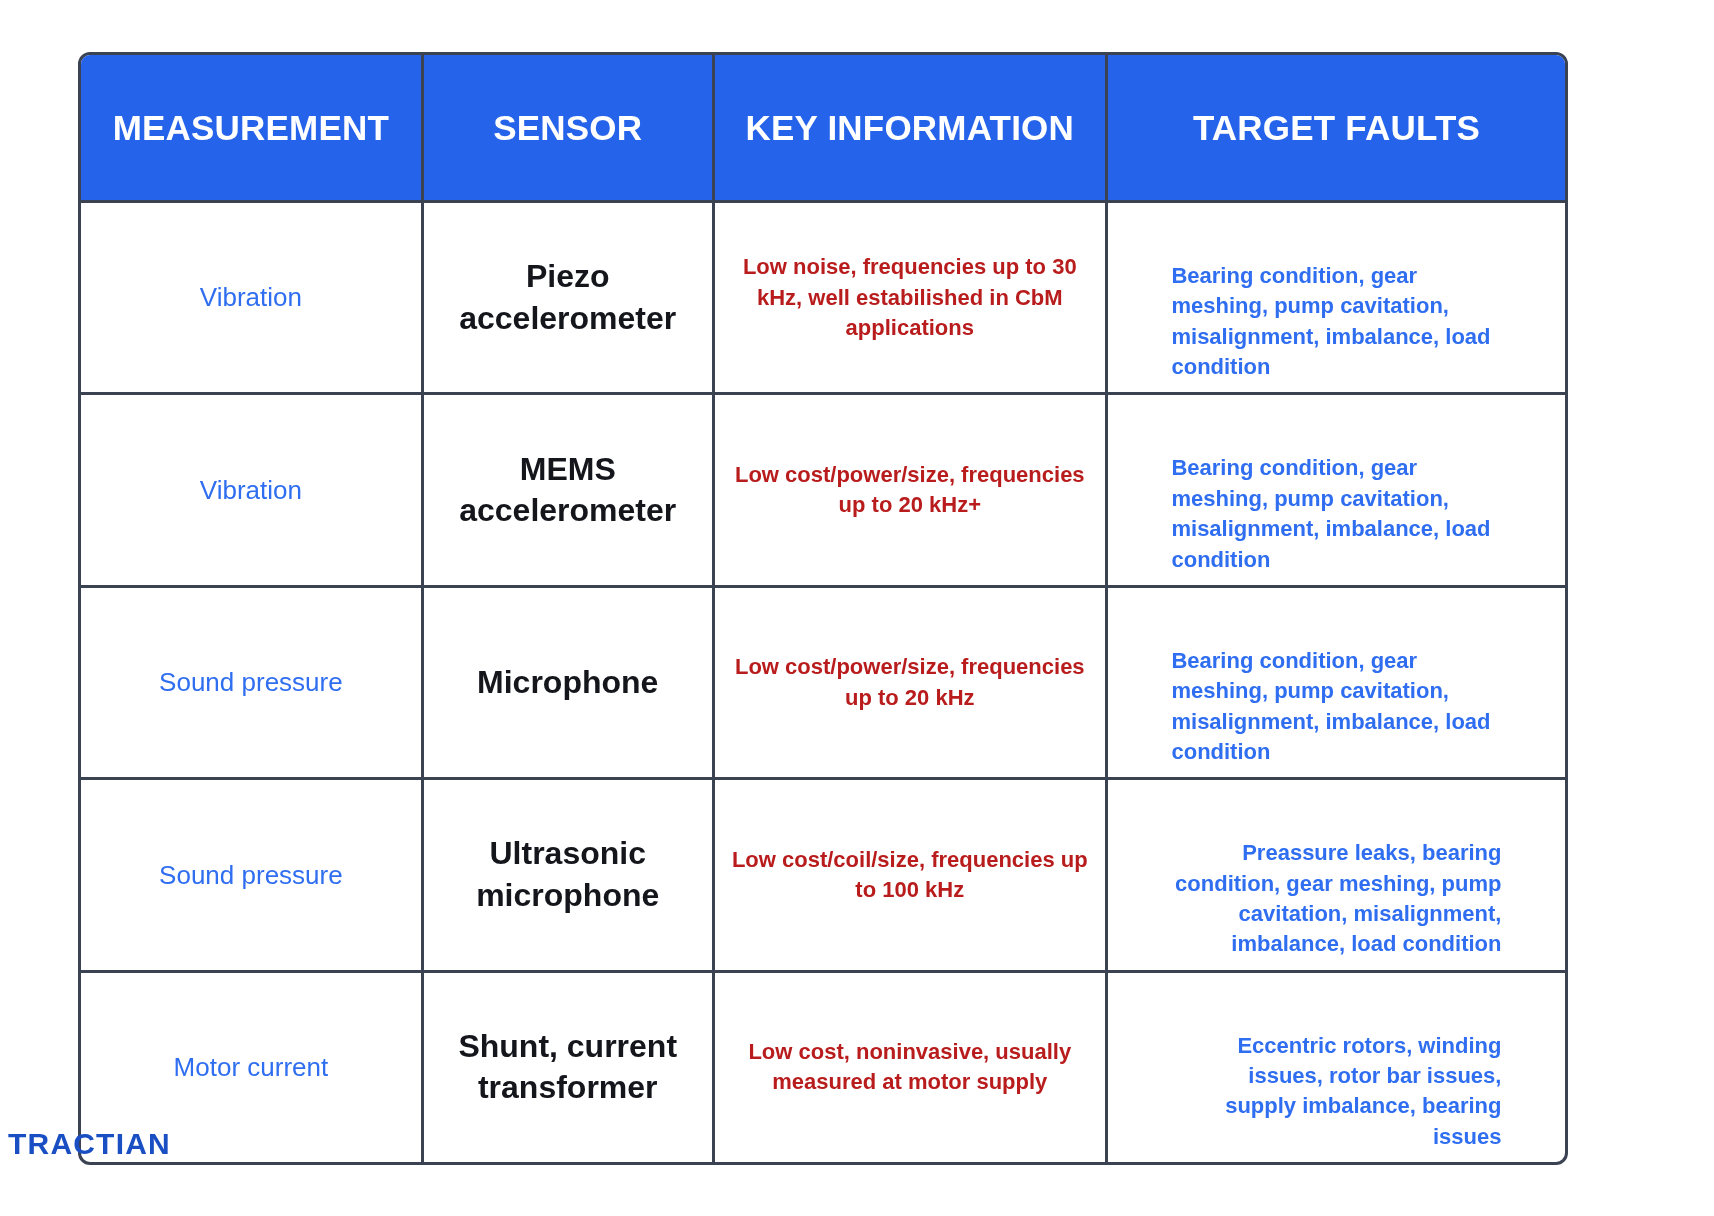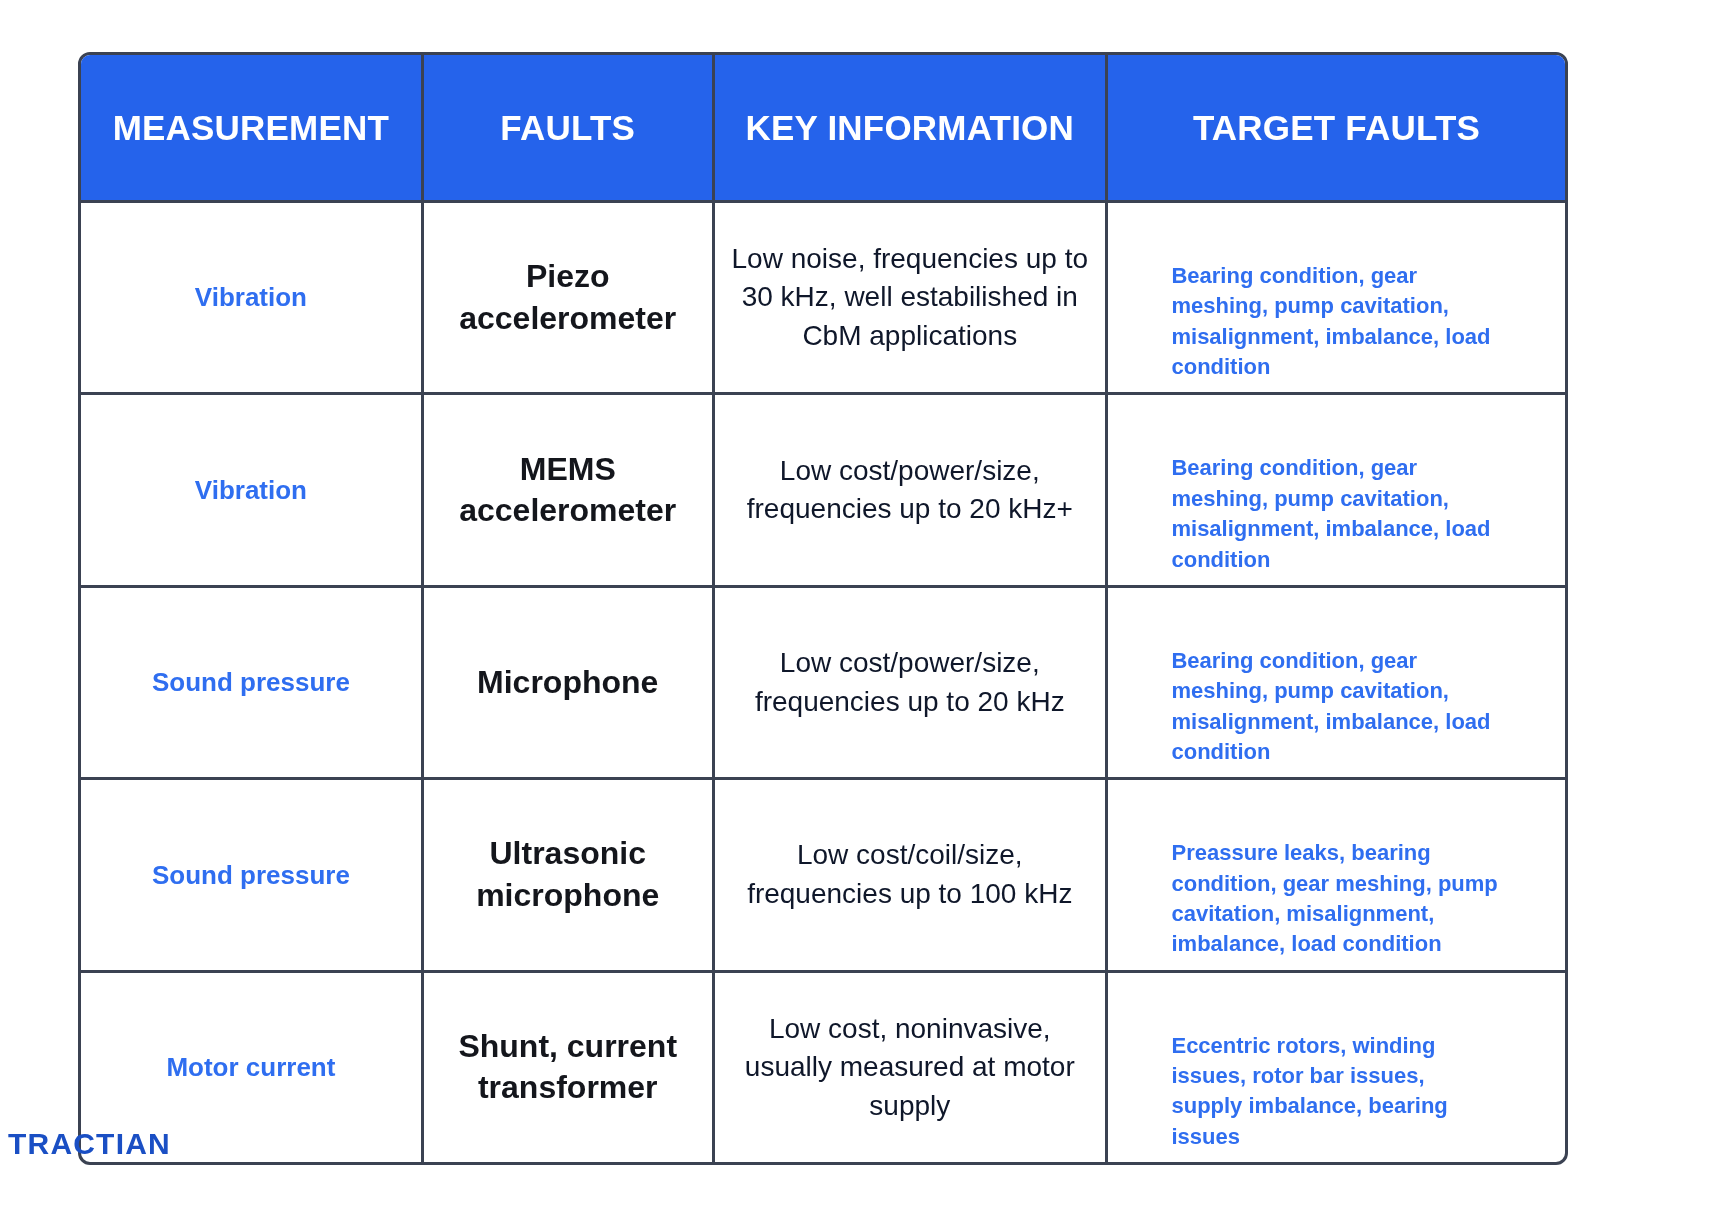--- a/index.html
+++ b/index.html
@@ -72,49 +72,49 @@
   col.c-measurement { width: 23.1%; }
   col.c-sensor      { width: 19.6%; }
   col.c-key         { width: 26.5%; }
   col.c-faults      { width: 30.8%; }
 
   tbody tr { height: 134px; }
 
   td.measurement {
     color: #2f6ef0;
     font-size: 26px;
-    font-weight: 700;
+    font-weight: 400;
     line-height: 1.25;
   }
   td.sensor {
     color: #14161c;
     font-size: 32px;
     font-weight: 700;
     line-height: 1.3;
   }
   td.keyinfo {
-    color: #0f172a;
-    font-size: 28px;
-    font-weight: 400;
+    color: #b91c1c;
+    font-size: 22px;
+    font-weight: 700;
     line-height: 1.38;
   }
   td.faults {
     color: #2f6ef0;
     font-size: 22px;
     font-weight: 600;
     line-height: 1.38;
   }
   td.faults .cellbox {
     display: inline-block;
     text-align: left;
     max-width: 330px;
     margin-top: 48px;
   }
   td.faults .cellbox.center {
-    text-align: left;
+    text-align: right;
   }
   td.keyinfo .cellbox,
   td.sensor .cellbox,
   td.measurement .cellbox {
     display: inline-block;
     text-align: center;
   }
 
   .brand {
     position: absolute;
@@ -141,21 +141,21 @@
     <table class="matrix">
       <colgroup>
         <col class="c-measurement">
         <col class="c-sensor">
         <col class="c-key">
         <col class="c-faults">
       </colgroup>
       <thead>
         <tr>
           <th>MEASUREMENT</th>
-          <th>FAULTS</th>
+          <th>SENSOR</th>
           <th>KEY INFORMATION</th>
           <th>TARGET FAULTS</th>
         </tr>
       </thead>
       <tbody>
 
         <tr>
           <td class="measurement">
             <span class="cellbox">Vibration</span>
           </td>

